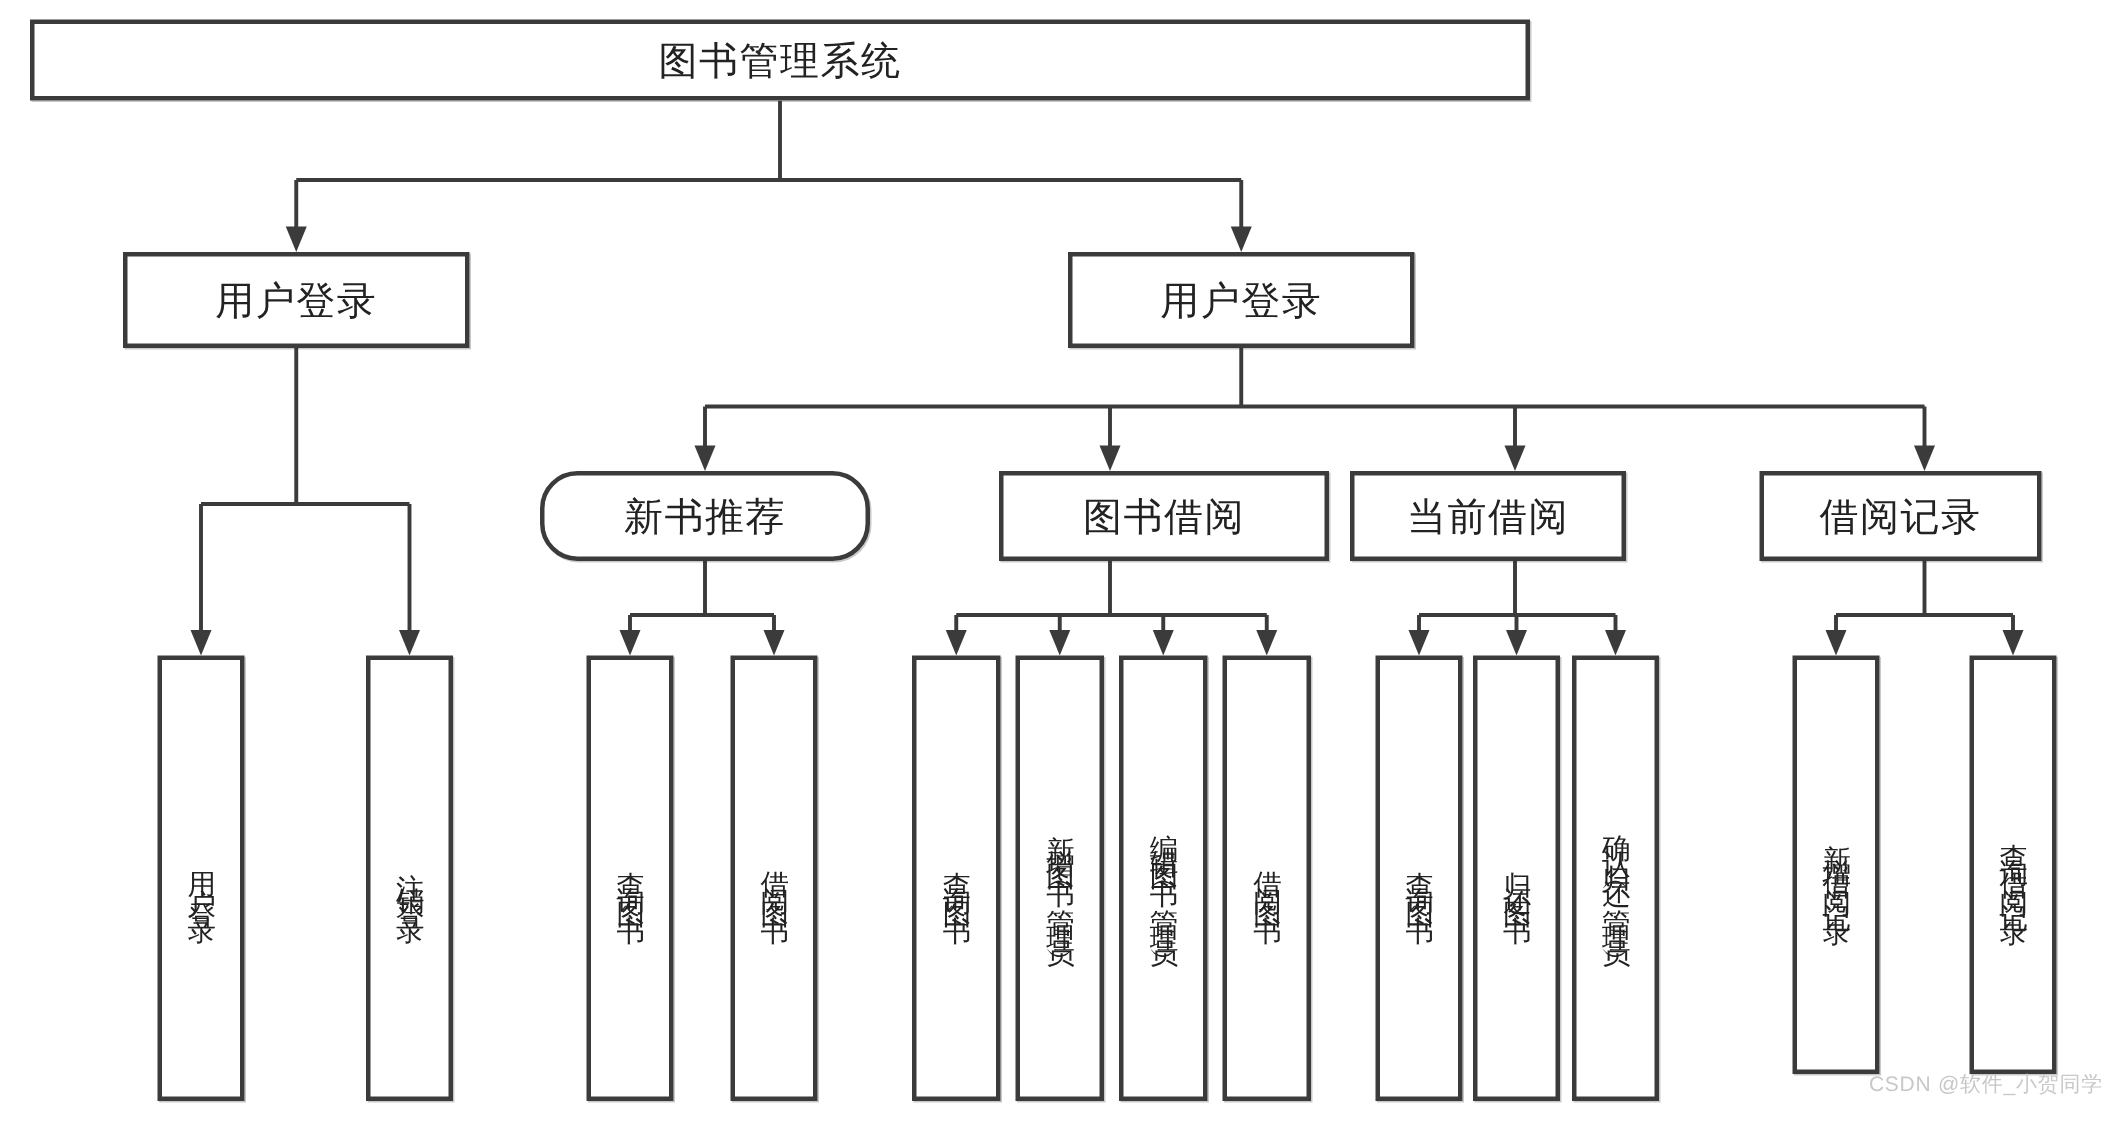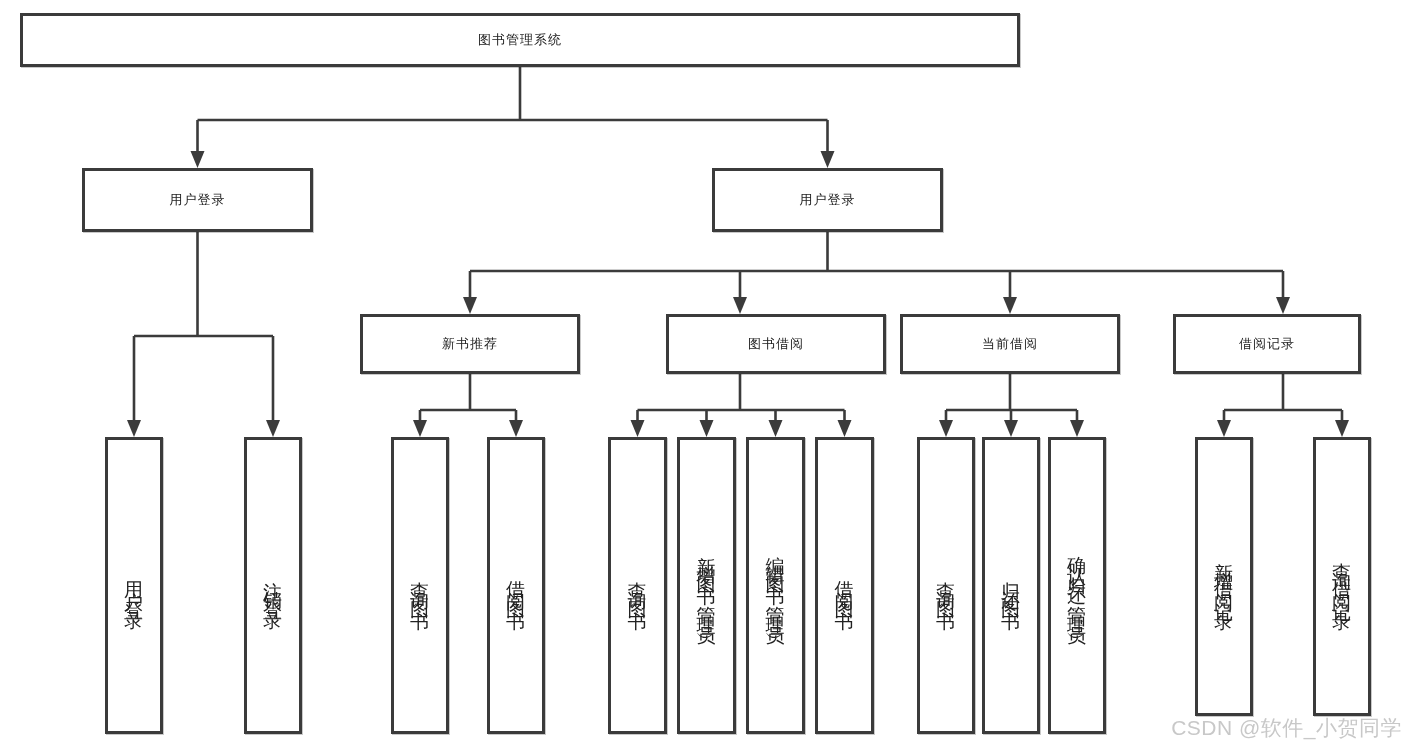--- a/index.html
+++ b/index.html
@@ -27,40 +27,40 @@
     box-sizing: border-box;
     background: #ffffff;
     border: 3px solid #3b3b3b;
     box-shadow: 1px 1px 0 rgba(40,40,40,0.25);
     display: flex;
     align-items: center;
     justify-content: center;
     color: #222222;
   }
   .node.h span {
-    font-size: 13px;
+    font-size: 26px;
     letter-spacing: 1px;
     white-space: nowrap;
     text-align: center;
   }
   .node.v span {
     writing-mode: vertical-rl;
     text-orientation: mixed;
     font-size: 19px;
     letter-spacing: 10px;
     line-height: 1;
     white-space: nowrap;
   }
   .leaf-a, .leaf-b, .leaf-c, .leaf-d { top: 437px; height: 297px; }
   .leaf-e { top: 437px; height: 279px; }
   #watermark {
     position: absolute;
     top: 714px;
     right: 3px;
-    font-size: 21px;
+    font-size: 14px;
     letter-spacing: 0.5px;
     color: #c8c8c8;
     z-index: 5;
     white-space: nowrap;
   }
 </style>
 </head>
 <body>
 
 <div id="stage">
@@ -100,27 +100,27 @@
     <span>图书管理系统</span>
   </div>
 
   <div class="node h" style="left:82px; top:168px; width:231px; height:64px;">
     <span>用户登录</span>
   </div>
   <div class="node h" style="left:712px; top:168px; width:231px; height:64px;">
     <span>用户登录</span>
   </div>
 
-  <div class="node h" style="left:360px; top:314px; width:220px; height:60px;">
+  <div class="node h" style="left:360px; top:314px; width:220px; height:60px;border-radius:25px;">
     <span>新书推荐</span>
   </div>
   <div class="node h" style="left:666px; top:314px; width:220px; height:60px;">
     <span>图书借阅</span>
   </div>
-  <div class="node h" style="left:900px; top:314px; width:220px; height:60px;">
+  <div class="node h" style="left:900px; top:314px; width:184px; height:60px;">
     <span>当前借阅</span>
   </div>
   <div class="node h" style="left:1173px; top:314px; width:188px; height:60px;font-family:Liberation Mono, monospace;">
     <span>借阅记录</span>
   </div>
 
   <div class="node v leaf-a" style="left:105px; width:58px;">
     <span>用户登录</span>
   </div>
   <div class="node v leaf-a" style="left:244px; width:58px;">

